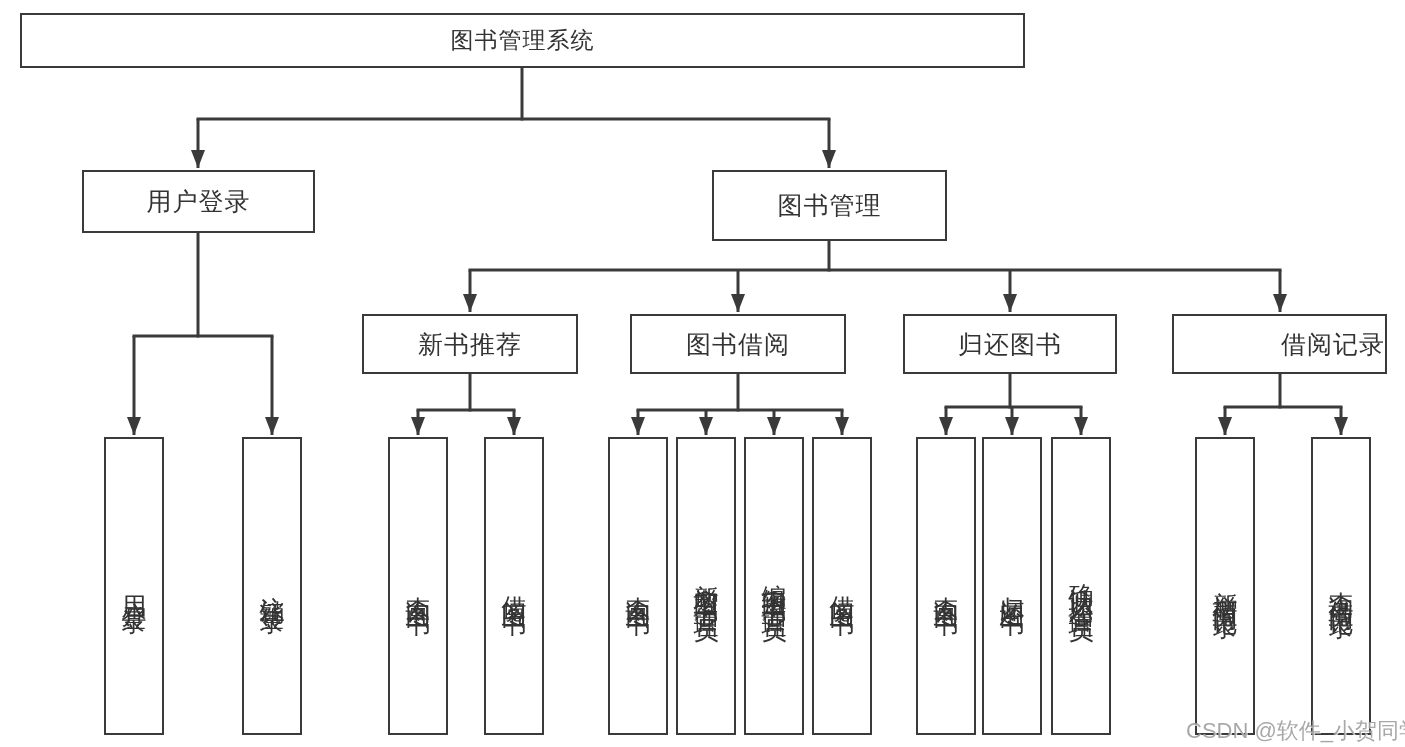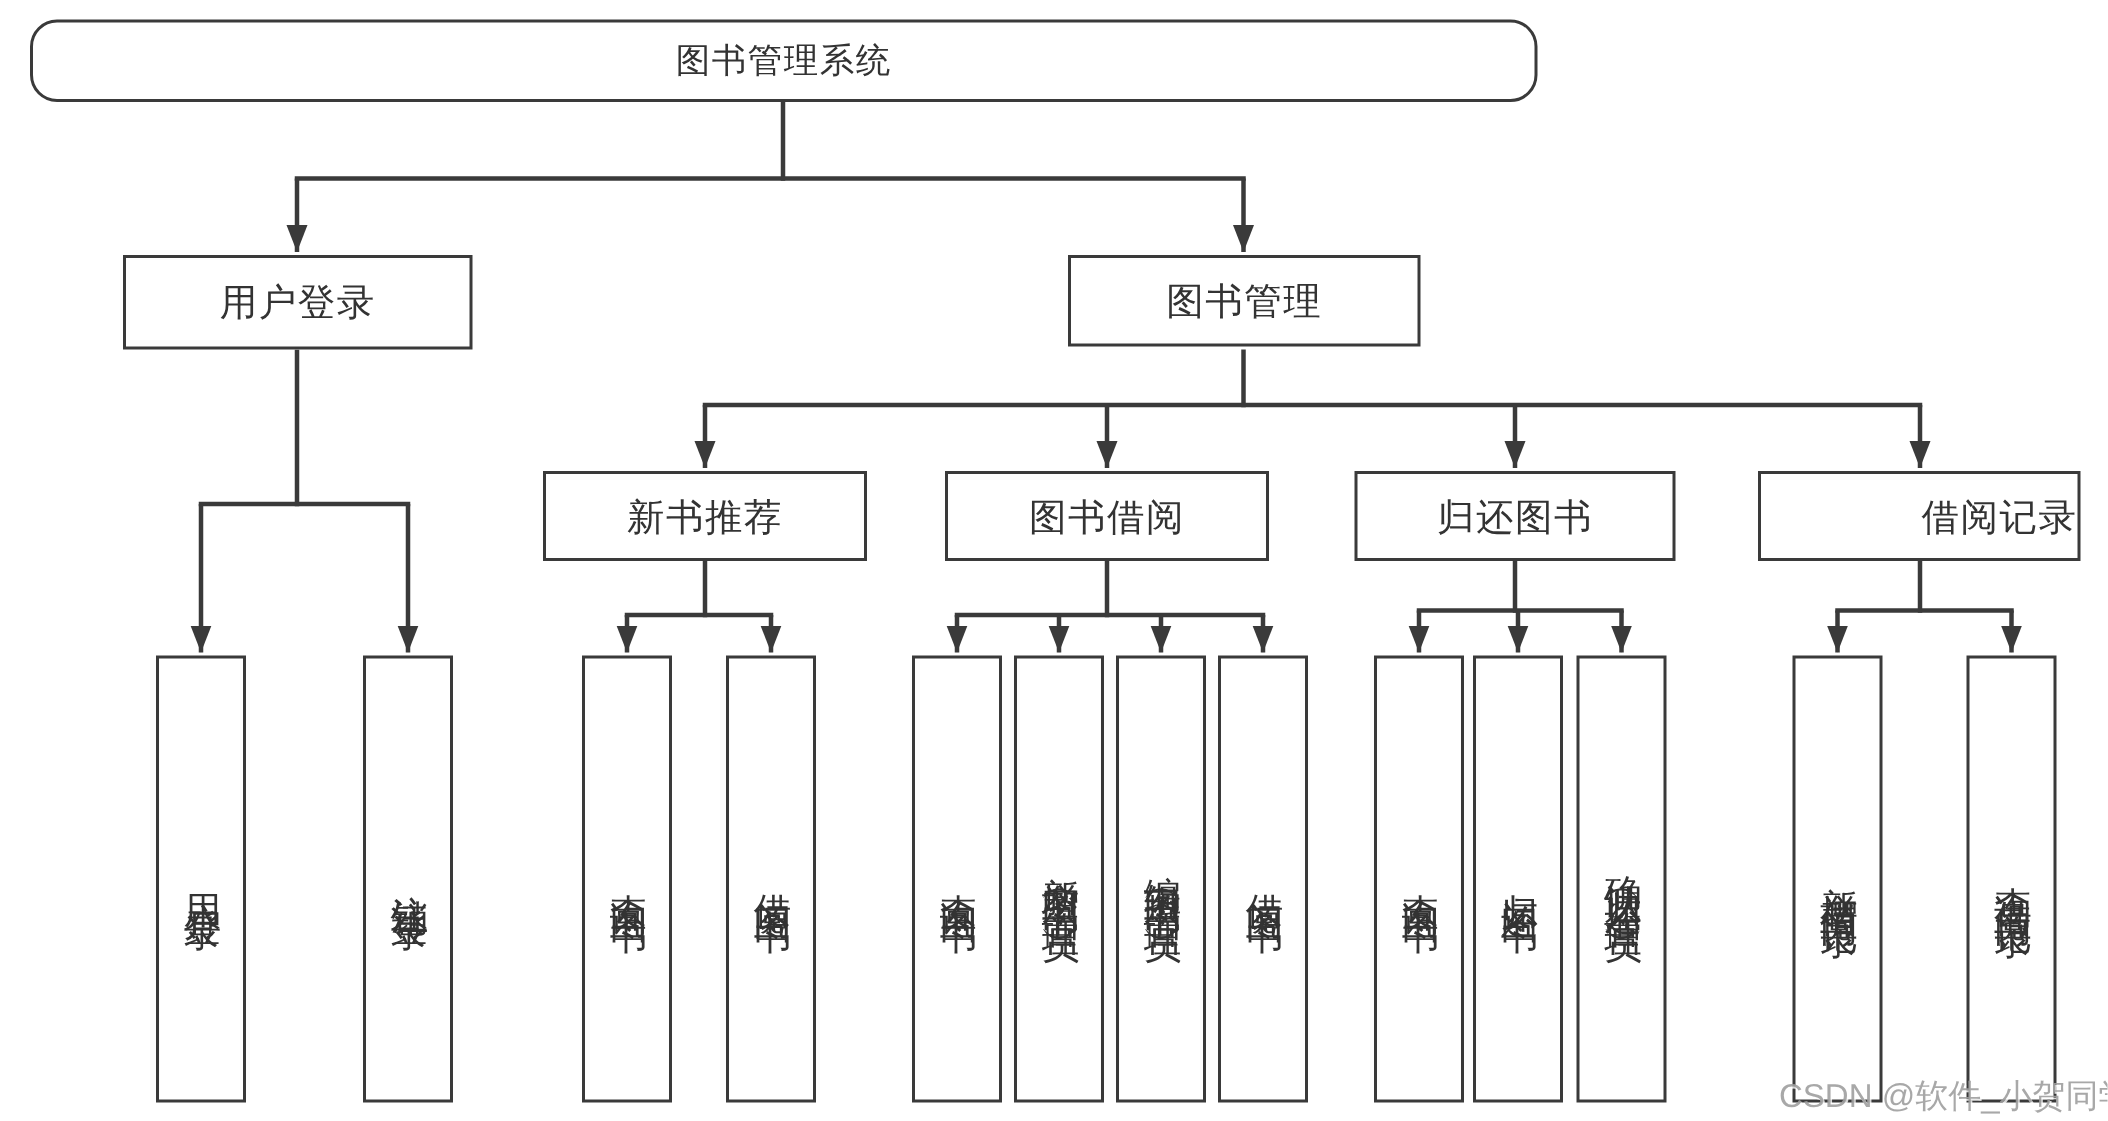--- a/index.html
+++ b/index.html
@@ -27,23 +27,23 @@
   }
   .root-node { font-size:23px; }
   .leaf .lbl {
     writing-mode:vertical-rl;
     text-orientation:mixed;
     letter-spacing:5px;
     font-size:25px;
     line-height:1;
   }
   
-  #nb-root    { left:20px;   top:13px;  width:1005px; height:55px;border-radius:18px; }
+  #nb-root    { left:20px;   top:13px;  width:1005px; height:55px; }
   #nb-login   { left:82px;   top:170px; width:233px;  height:63px; }
-  #nb-mgmt    { left:712px;  top:170px; width:235px;  height:61px; }
+  #nb-mgmt    { left:712px;  top:170px; width:235px;  height:71px; }
   #nb-newrec  { left:362px;  top:314px; width:216px;  height:60px; }
   #nb-borrow  { left:630px;  top:314px; width:216px;  height:60px;align-items:center; }
   #nb-current { left:903px;  top:314px; width:214px;  height:60px; }
   #nb-record  { left:1172px; top:314px; width:215px;  height:60px;justify-content:flex-end; }
   .leaf { top:437px; width:60px; height:298px; }
   #lf-user-login { left:104px; }
   #lf-logout     { left:242px; }
   #lf-nr-query   { left:388px; }
   #lf-nr-borrow  { left:484px; }
   #lf-bb-query   { left:608px; }

